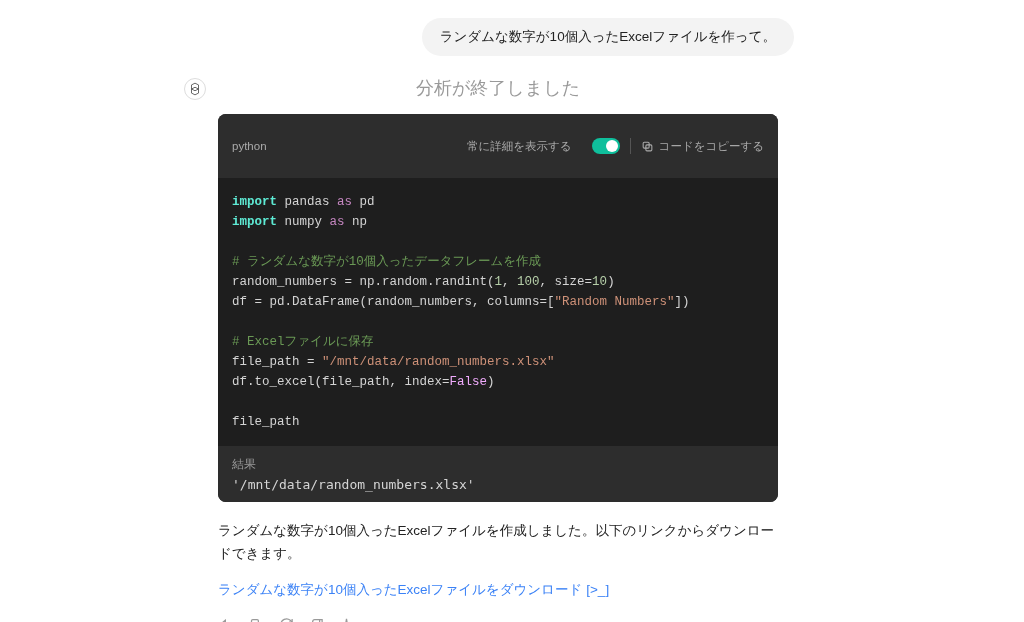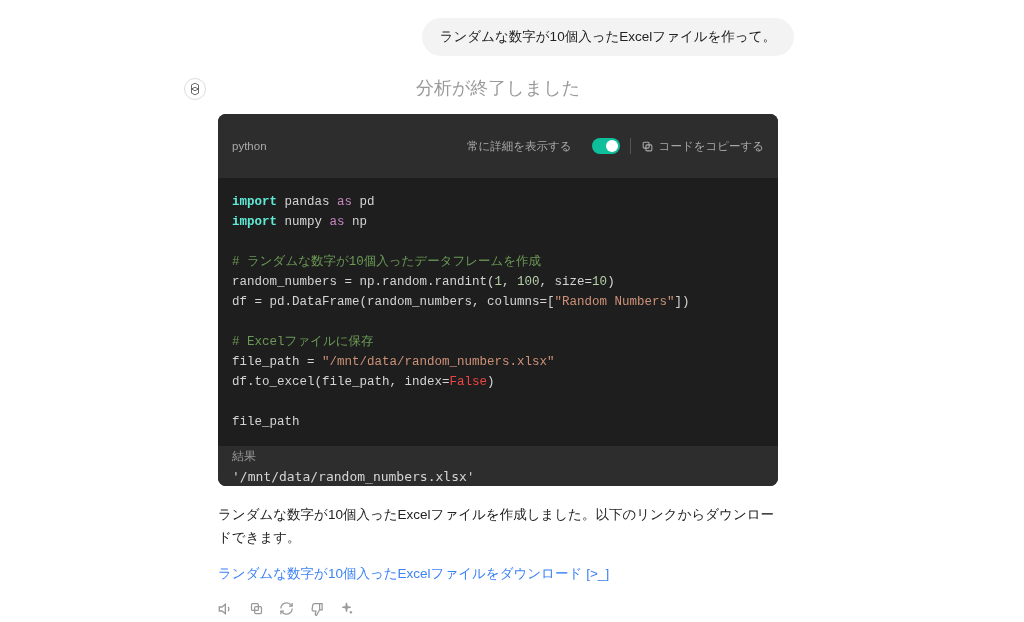--- a/index.html
+++ b/index.html
@@ -123,24 +123,24 @@
       line-height: 1.6;
       color: #d4d4d4;
       white-space: pre;
     }
     .tok-kw { color: #5eead4; font-weight: bold; }
     .tok-mod { color: #d4d4d4; }
     .tok-as { color: #c586c0; }
     .tok-com { color: #6a9955; }
     .tok-num { color: #b5cea8; }
     .tok-str { color: #ce9178; }
-    .tok-bool { color: #ef4444; }
+    .tok-bool { color: #f0abfc; }
     .result-block {
       background: #2d2d2d;
-      padding: 2px 14px;
+      padding: 10px 14px;
       font-size: 12px;
     }
     .result-label {
       color: #999;
       margin-bottom: 4px;
     }
     .result-value {
       font-family: "SFMono-Regular", Consolas, monospace;
       color: #d4d4d4;
       font-size: 13px;

